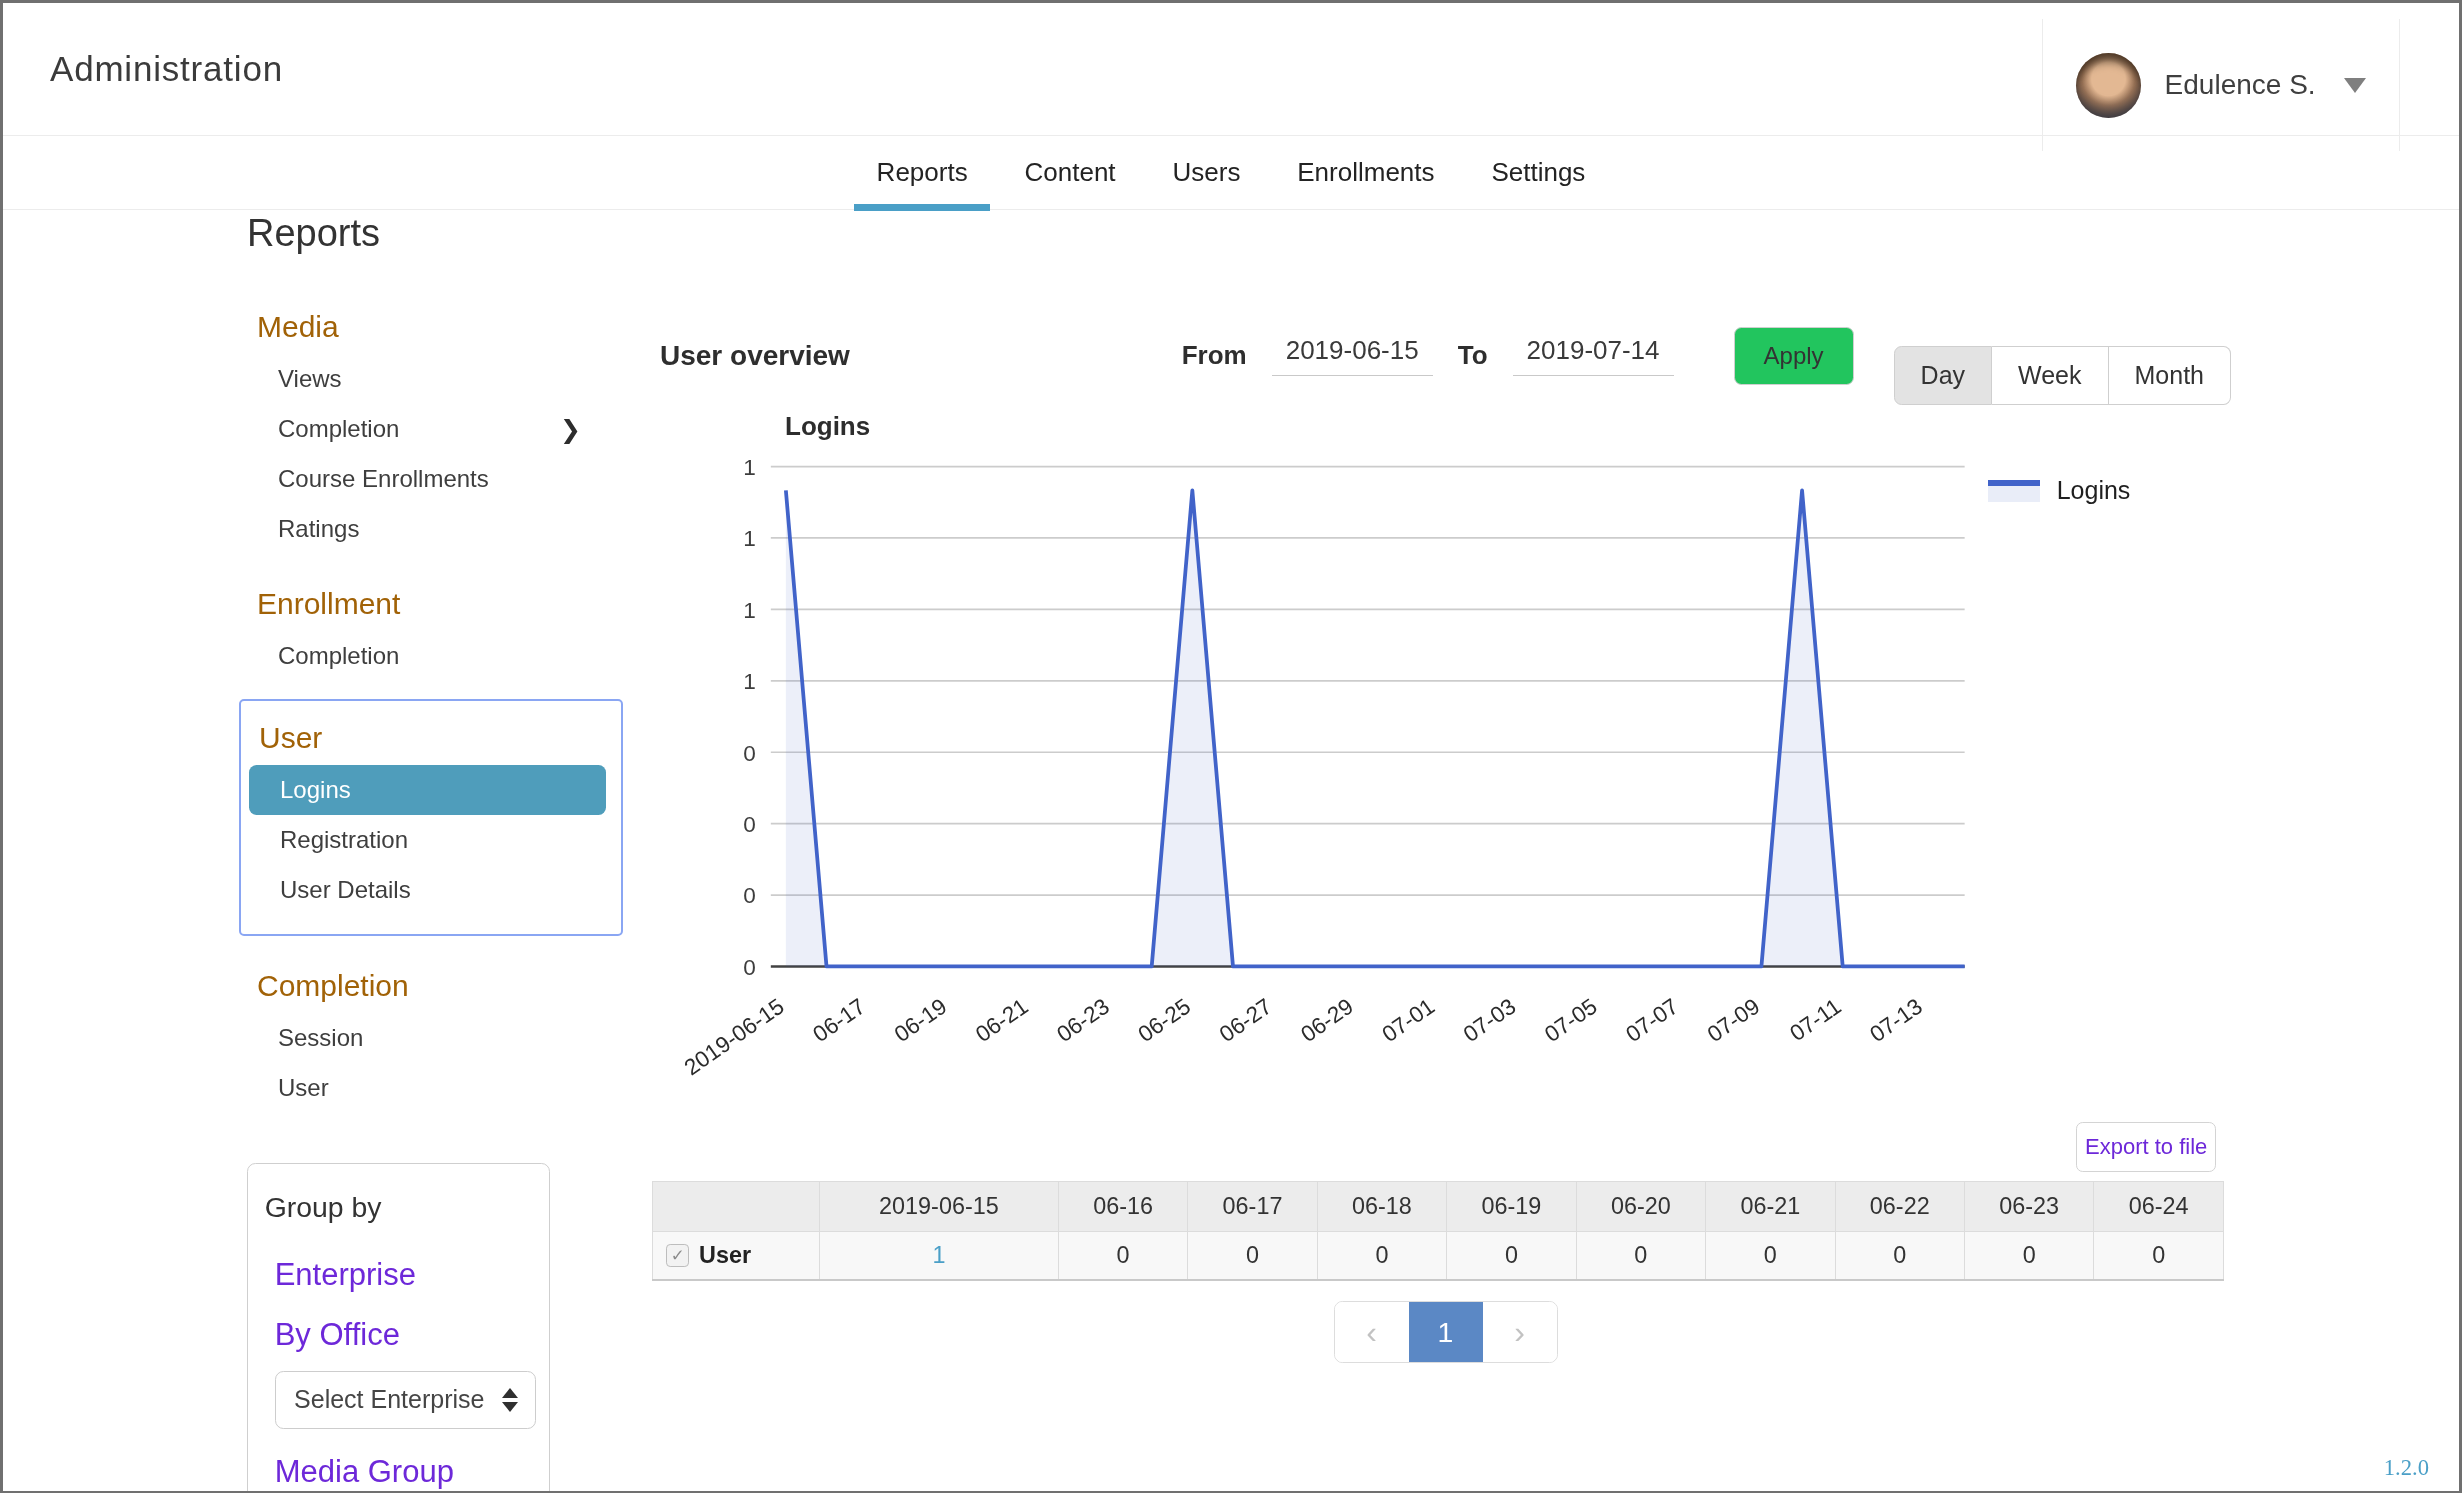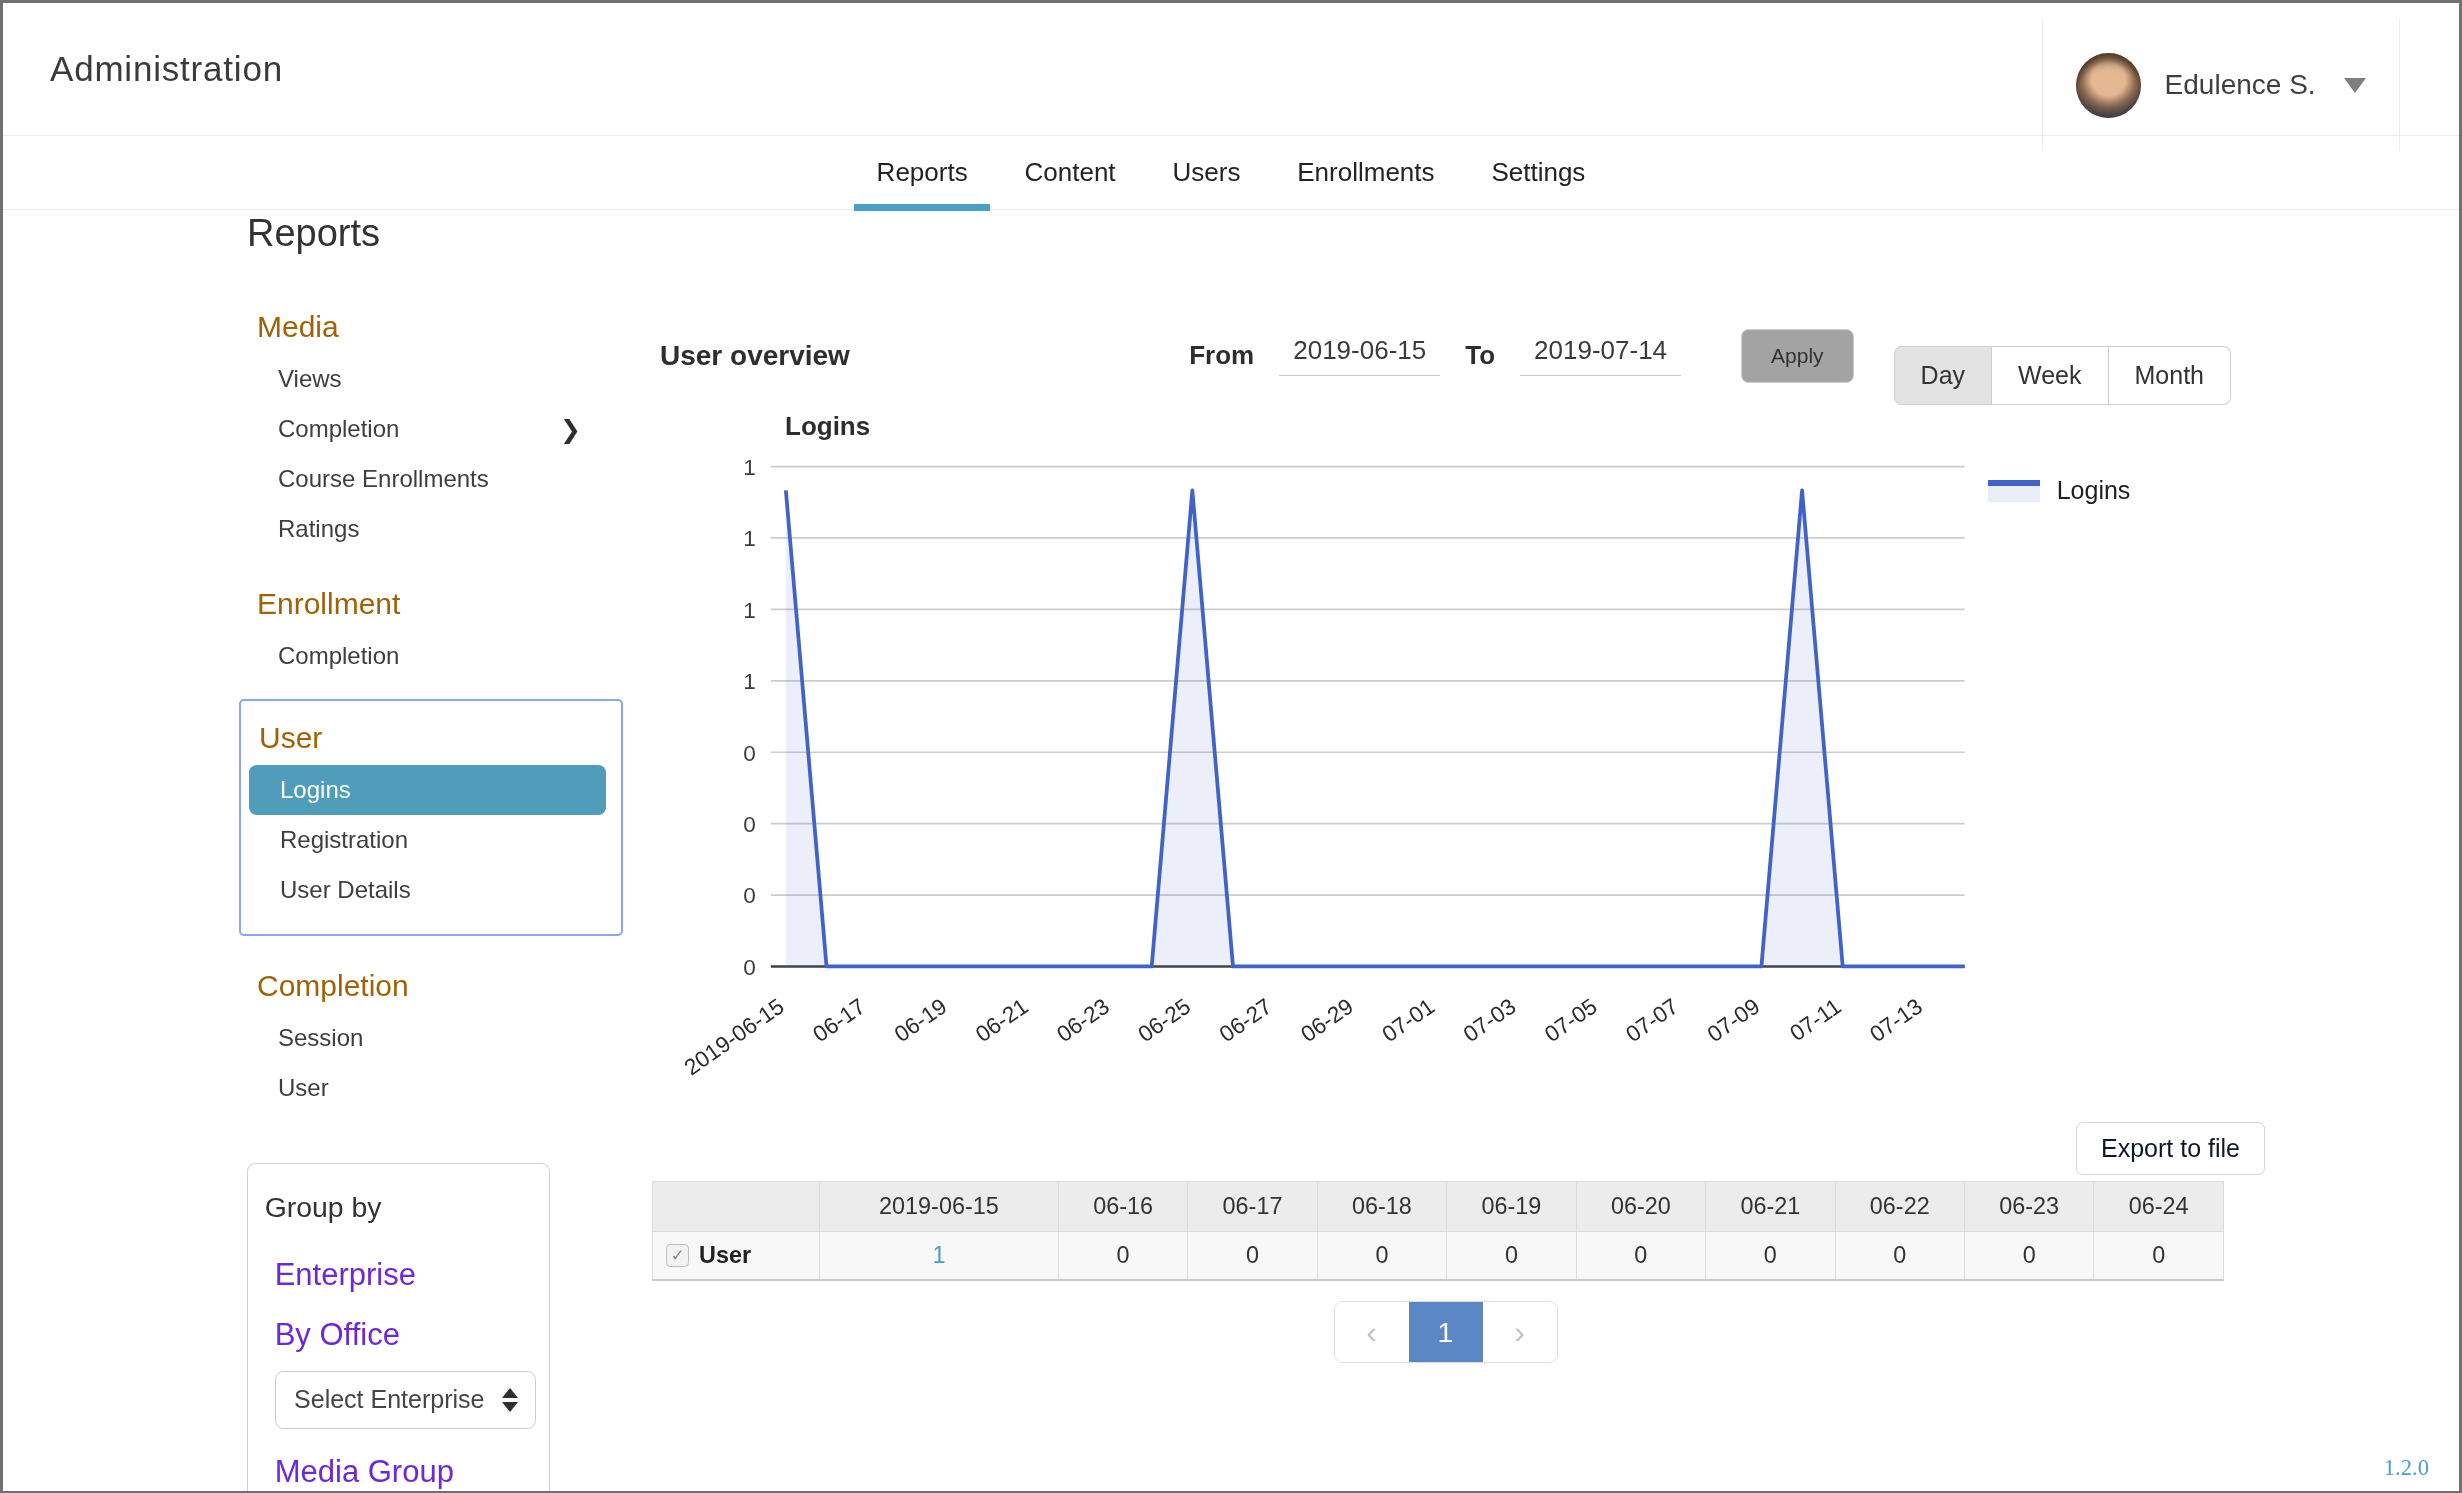--- a/index.html
+++ b/index.html
@@ -47,37 +47,37 @@
   .updown .up{border-bottom:10px solid #2f2f2f;}
   .updown .dn{border-top:10px solid #2f2f2f;}
   
   .toolbar{position:absolute;left:657px;top:303px;width:1571px;display:flex;align-items:center;}
   .section-title{font-size:28px;font-weight:700;color:#2e2e2e;}
   .tb-spacer{flex:1;}
   .tb-label{font-size:26px;font-weight:700;color:#2e2e2e;}
   .date-input{width:161px;text-align:center;font-size:26px;color:#3a3a3a;border:none;outline:none;
     border-bottom:1.7px solid #c9c9c9;padding:0 0 8.4px 0;margin:0 25px;background:transparent;
     font-family:"Liberation Sans","DejaVu Sans",sans-serif;}
-  .apply-btn{margin-left:35px;padding:14.2px 29px;font-size:21px;color:#333;background:#a3a3a3;
+  .apply-btn{margin-left:35px;padding:14.2px 29px;font-size:24px;color:#333;background:#22c55e;
     border:1.7px solid #cfcfcf;border-radius:7.5px;cursor:pointer;font-family:inherit;}
   .segmented{display:flex;margin-left:40px;margin-top:40px;}
   .seg-btn{padding:14.2px 26px;font-size:25px;color:#333;background:#fff;border:1.7px solid #cfcfcf;cursor:pointer;}
   .seg-btn:first-child{border-radius:7.5px 0 0 7.5px;}
   .seg-btn:last-child{border-radius:0 7.5px 7.5px 0;}
   .seg-btn + .seg-btn{border-left:none;}
   .seg-btn.active{background:#e3e3e3;}
   
   .chart-wrap{position:absolute;left:657px;top:408px;width:1571px;height:669px;}
   .chart-title{position:absolute;left:125px;top:0;font-size:26px;font-weight:700;color:#2d2d2d;}
   .chart-svg{position:absolute;left:0;top:43px;}
   .legend{position:absolute;left:1328px;top:65px;display:flex;align-items:center;gap:16.7px;}
   .legend-swatch{width:52px;height:22px;border-top:6.7px solid #4163c9;background:#e9edf8;}
   .legend-label{font-size:25px;color:#1f1f1f;}
   
-  .export-btn{position:absolute;left:2073px;top:1119px;padding:11px 24px;font-size:25px;color:#0f172a;
+  .export-btn{position:absolute;left:2073px;top:1119px;padding:11px 8px;font-size:22px;color:#6d28d9;
     background:#fff;border:1.7px solid #d4d4d4;border-radius:6.7px;cursor:pointer;font-family:inherit;}
   .data-table{position:absolute;left:649px;top:1178px;width:1572px;border-collapse:collapse;
     border:1.7px solid #dcdcdc;border-bottom:2.5px solid #c9c9c9;}
   .data-table th{background:#ececec;font-size:23.4px;font-weight:400;color:#333;
     border:1.7px solid #dcdcdc;padding:11px 5px;text-align:center;}
   .data-table td{background:#f8f8f8;font-size:23.4px;color:#333;border:1.7px solid #dcdcdc;
     padding:10px 5px;text-align:center;}
   .data-table th:first-child{width:167px;}
   .row-label-cell{text-align:left !important;}
   .row-label-inner{display:flex;align-items:center;gap:10px;padding-left:8.4px;}

